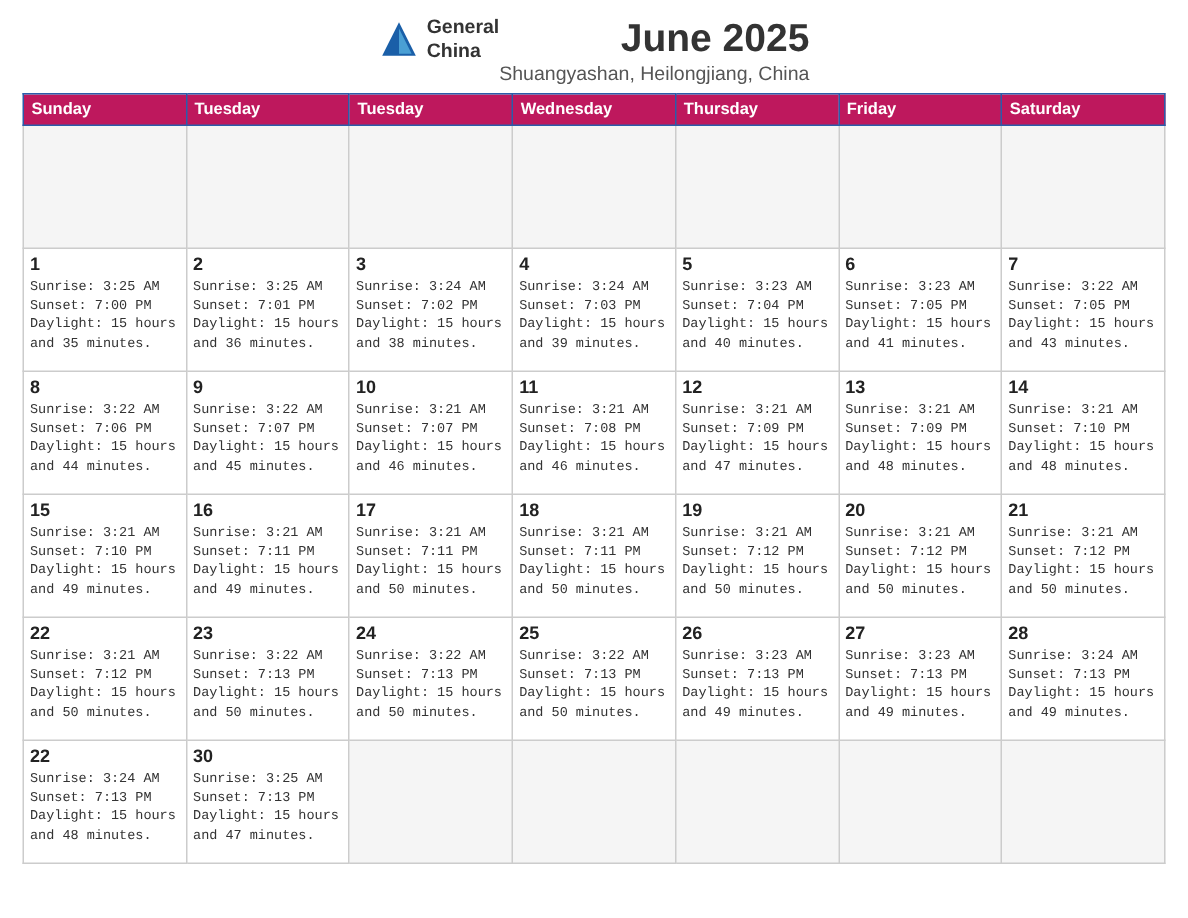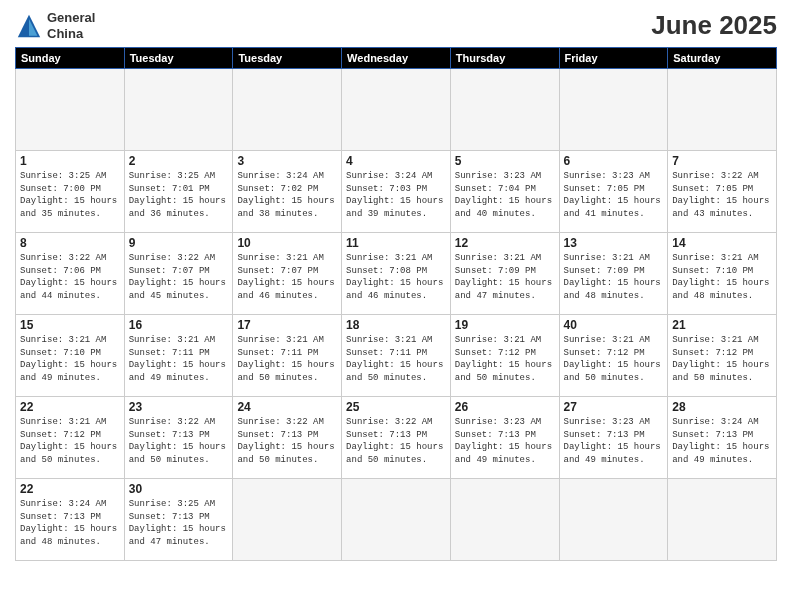--- a/index.html
+++ b/index.html
@@ -11,21 +11,21 @@
       overflow: hidden;
     }
     .page {
       width: 792px;
       height: 612px;
       padding: 10px 15px;
       background: #fff;
     }
     .header {
       display: flex;
-      justify-content: space-between;
+      justify-content: center;
       align-items: flex-start;
       margin-bottom: 6px;
     }
     .logo {
       display: flex;
       align-items: center;
     }
     .logo-text {
       font-size: 13px;
       font-weight: bold;
@@ -48,21 +48,21 @@
     .subtitle {
       font-size: 13px;
       color: #555;
     }
     .calendar {
       width: 100%;
       border-collapse: collapse;
       font-size: 9.5px;
     }
     .calendar th {
-      background: #000000;
+      background: #be185d;
       color: #fff;
       text-align: left;
       padding: 4px 5px;
       font-size: 11px;
       font-weight: bold;
       border: 1px solid #2a5caa;
     }
     .calendar td {
       border: 1px solid #ccc;
       vertical-align: top;
@@ -104,20 +104,21 @@
         <polygon points="20,4 36,36 4,36" fill="#1a5fa8"></polygon>
         <polygon points="20,10 32,34 20,34" fill="#4a9fd4"></polygon>
       </svg>
       <div class="logo-text">
         <div>General</div>
         <div>China</div>
       </div>
     </div>
     <div class="title-block">
       <div class="month-title">June 2025</div>
+      <div class="subtitle">Shuangyashan, Heilongjiang, China</div>
     </div>
   </div>
 
   <table class="calendar">
     <thead>
       <tr id="header-row">
           <th>Sunday</th>
           <th>Tuesday</th>
           <th>Tuesday</th>
           <th>Wednesday</th>
@@ -211,21 +212,21 @@
           </td>
           <td>
             <span class="day-num">18</span>
             <div class="day-info">Sunrise: 3:21 AM<br>Sunset: 7:11 PM<br>Daylight: 15 hours and 50 minutes.</div>
           </td>
           <td>
             <span class="day-num">19</span>
             <div class="day-info">Sunrise: 3:21 AM<br>Sunset: 7:12 PM<br>Daylight: 15 hours and 50 minutes.</div>
           </td>
           <td>
-            <span class="day-num">40</span>
+            <span class="day-num">20</span>
             <div class="day-info">Sunrise: 3:21 AM<br>Sunset: 7:12 PM<br>Daylight: 15 hours and 50 minutes.</div>
           </td>
           <td>
             <span class="day-num">21</span>
             <div class="day-info">Sunrise: 3:21 AM<br>Sunset: 7:12 PM<br>Daylight: 15 hours and 50 minutes.</div>
           </td>
         </tr>
         <tr class="week-row">
           <td>
             <span class="day-num">22</span>

